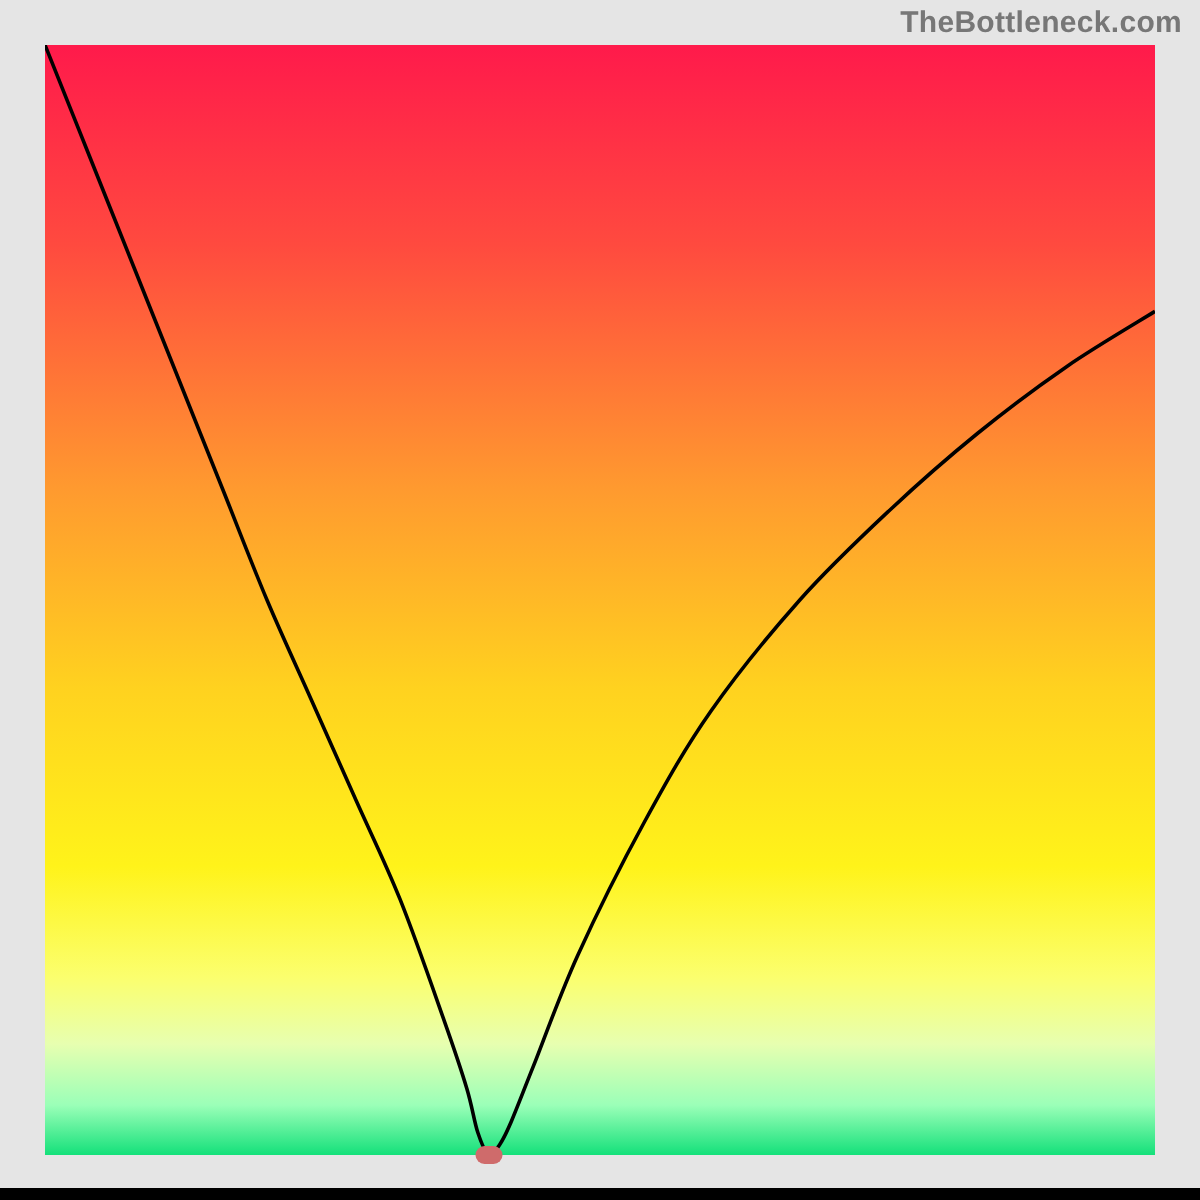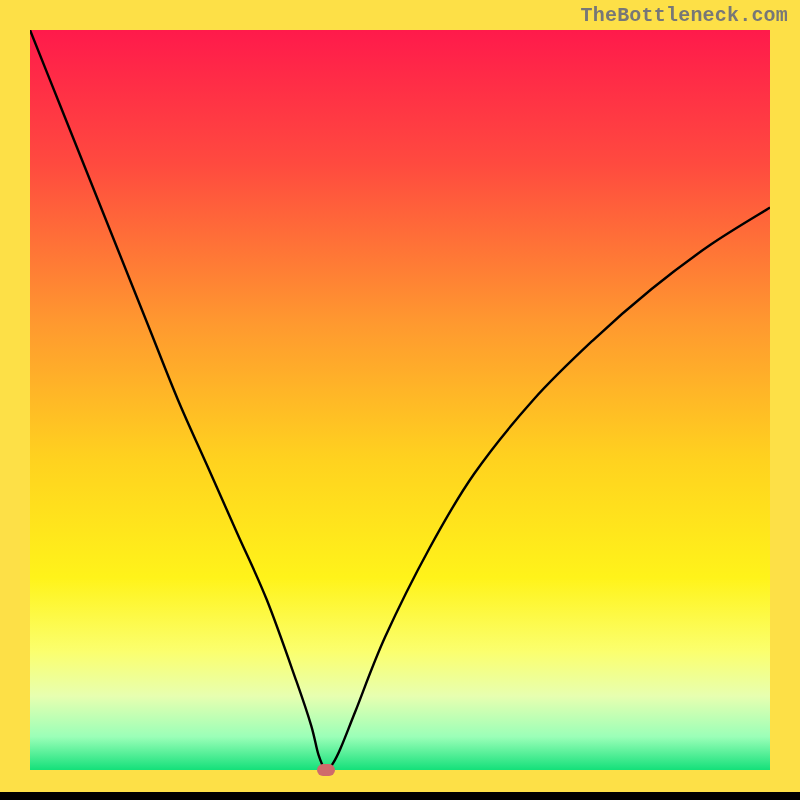--- a/index.html
+++ b/index.html
@@ -8,22 +8,21 @@
     width: 800px;
     height: 800px;
     background: #000;
     overflow: hidden;
     font-family: Arial, Helvetica, sans-serif;
   }
   .stage {
     position: relative;
     width: 800px;
     height: 792px;
-    background: #fde047;
-    font-family: Liberation Mono, monospace;
+    background: #e5e5e5;
   }
   .plot {
     position: absolute;
     left: 30px;
     top: 30px;
     width: 740px;
     height: 740px;
   }
   .gradient-fill {
     position: absolute;

